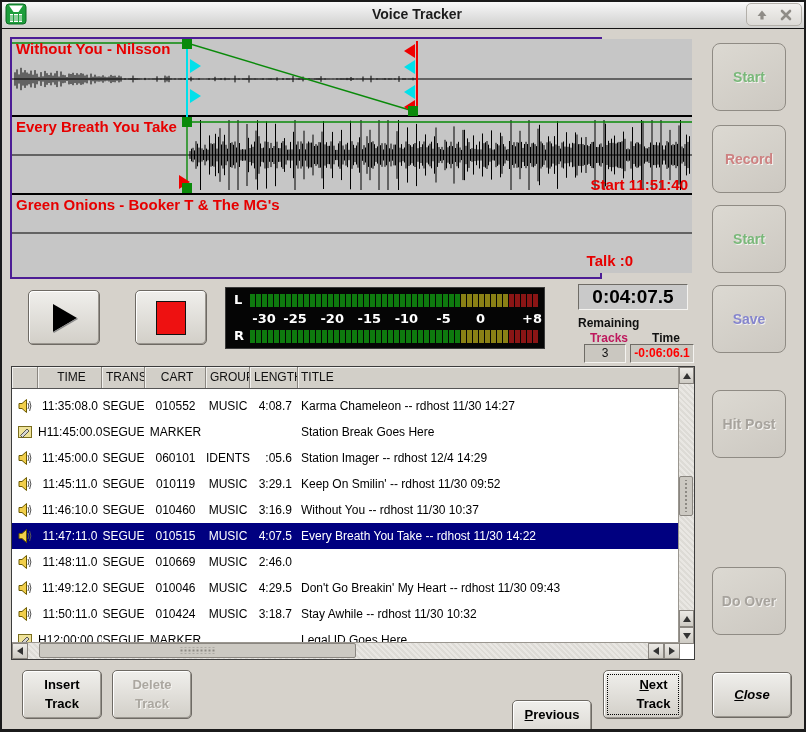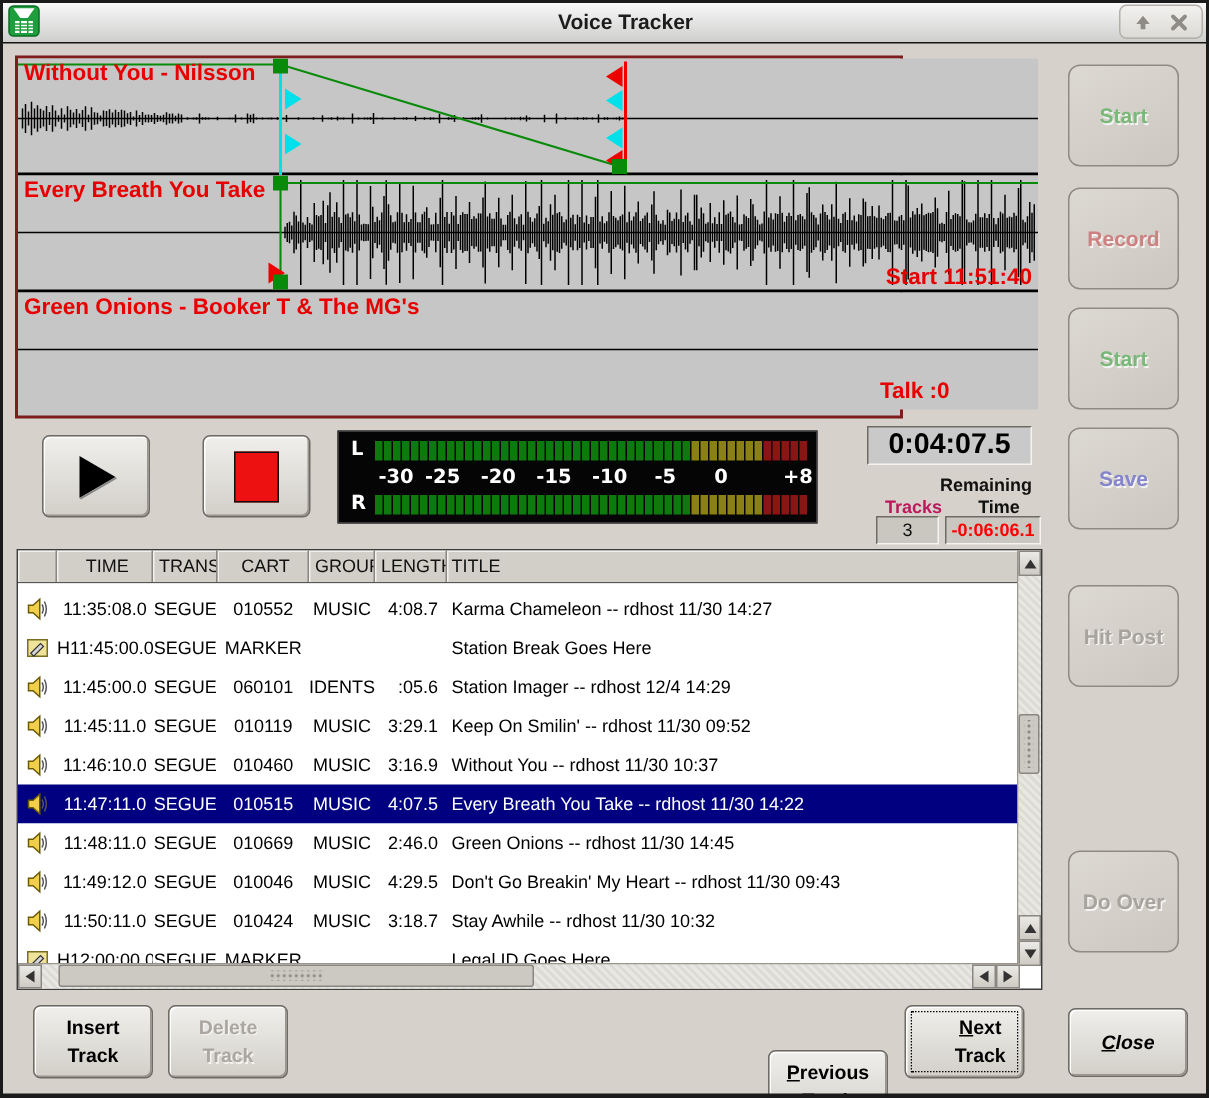--- a/index.html
+++ b/index.html
@@ -14,21 +14,21 @@
   .titlebar{position:absolute;top:0;left:0;width:806px;height:29px;
     background:linear-gradient(#fdfdfd,#e9e9e9 40%,#cfcfcd);
     border-bottom:1px solid #141414;display:flex;align-items:center;}
   .tb-icon{width:24px;height:24px;margin-left:4px;display:flex;align-items:center;justify-content:center;}
   .tb-title{flex:1;text-align:center;font-size:14px;font-weight:bold;color:#1c1c1c;}
   .tb-ctrls{position:absolute;right:4px;top:3px;width:56px;height:23px;
     background:linear-gradient(#f2f1ef,#dcdad6);border:1px solid #b3b0aa;border-radius:5px;
     display:flex;align-items:center;justify-content:space-evenly;}
   .tb-btn{width:18px;height:18px;display:flex;align-items:center;justify-content:center;cursor:default;}
   
-  .panel{position:absolute;left:10px;top:37px;width:592px;height:242px;border:2px solid #7f1d1d;background:#c6c6c6;}
+  .panel{position:absolute;left:10px;top:37px;width:592px;height:242px;border:2px solid #4c1d95;background:#c6c6c6;}
   .track{position:relative;width:680px;height:78px;background:#c6c6c6;}
   .track.sep{border-bottom:2px solid #000;}
   .track svg.wave{position:absolute;left:0;top:0;}
   .ttl{position:absolute;left:4px;top:1px;color:#e60000;font-size:15px;font-weight:bold;white-space:nowrap;}
   .annot{position:absolute;color:#e60000;font-size:15px;font-weight:bold;white-space:nowrap;}
   .annot.start{right:4px;bottom:0px;}
   .annot.talk{right:59px;bottom:4px;}
   
   .tbtn3d{position:absolute;width:72px;height:55px;border-radius:5px;
     background:linear-gradient(#f0efec,#d2cfc8);
@@ -47,21 +47,21 @@
   .seg{flex:1;height:100%;}
   .seg.g{background:var(--segG);}
   .seg.y{background:var(--segY);}
   .seg.r{background:var(--segR);}
   .mscale{position:relative;height:15px;}
   .mtick{position:absolute;top:0;transform:translateX(-50%);color:#fff;font-weight:bold;font-size:13px;font-family:"DejaVu Sans",sans-serif;line-height:15px;}
   
   .elapsed{position:absolute;left:578px;top:284px;width:110px;height:26px;background:#c9c9c9;
     border-top:1px solid #6f6c66;border-left:1px solid #6f6c66;border-bottom:1px solid #f4f3f0;border-right:1px solid #f4f3f0;
     text-align:center;line-height:24px;font-size:19px;font-weight:bold;color:#000;}
-  .remaining-label{position:absolute;left:578px;top:316px;width:110px;text-align:right;font-size:12px;font-weight:bold;color:#111;}
+  .remaining-label{position:absolute;left:578px;top:316px;width:110px;text-align:left;font-size:12px;font-weight:bold;color:#111;}
   .tracks-label{position:absolute;left:568px;top:331px;width:60px;text-align:right;font-size:12px;font-weight:bold;color:#be185d;}
   .time-label{position:absolute;left:640px;top:331px;width:52px;text-align:center;font-size:12px;font-weight:bold;color:#111;}
   .sunken{background:#cac7c0;border-top:1px solid #6f6c66;border-left:1px solid #6f6c66;border-bottom:1px solid #f4f3f0;border-right:1px solid #f4f3f0;}
   .tracks-value{position:absolute;left:584px;top:344px;width:42px;height:19px;text-align:center;line-height:17px;font-size:12px;color:#111;}
   .time-value{position:absolute;left:630px;top:344px;width:64px;height:19px;text-align:center;line-height:17px;font-size:12px;font-weight:bold;}
   
   .logtable{position:absolute;left:11px;top:366px;width:684px;height:294px;border:1px solid #3c3c3c;background:#fff;}
   .lheader{position:absolute;left:0;top:0;width:667px;height:22px;display:flex;background:#d2cfc8;border-bottom:1px solid #555;}
   .hcell{border-right:1px solid #8a8680;box-shadow:inset 1px 1px 0 #f2f1ee;padding:3px 0 0 4px;font-size:12px;color:#111;white-space:nowrap;overflow:hidden;}
   .lrows{position:absolute;left:0;top:22px;width:667px;height:255px;overflow:hidden;background:#fff;}
@@ -437,21 +437,20 @@
               <polygon points="2,5.5 5,5.5 9.5,1.5 9.5,14.5 5,10.5 2,10.5" fill="#f2cf4a" stroke="#6b5a00" stroke-width="1"></polygon>
               <path d="M11,5 Q12.8,8 11,11" fill="none" stroke="#555" stroke-width="1"></path>
               <path d="M12.6,3 Q15.2,8 12.6,13" fill="none" stroke="#555" stroke-width="1"></path>
             </svg>
           </div>
           <div class="cell c1">11:48:11.0</div>
           <div class="cell c2">SEGUE</div>
           <div class="cell c3">010669</div>
           <div class="cell c4">MUSIC</div>
           <div class="cell c5">2:46.0</div>
-          <div class="cell c6">Green Onions -- rdhost 11/30 14:45</div>
         </div>
         <div class="lrow">
           <div class="cell c0">
             <svg width="16" height="16" viewBox="0 0 16 16">
               <polygon points="2,5.5 5,5.5 9.5,1.5 9.5,14.5 5,10.5 2,10.5" fill="#f2cf4a" stroke="#6b5a00" stroke-width="1"></polygon>
               <path d="M11,5 Q12.8,8 11,11" fill="none" stroke="#555" stroke-width="1"></path>
               <path d="M12.6,3 Q15.2,8 12.6,13" fill="none" stroke="#555" stroke-width="1"></path>
             </svg>
           </div>
           <div class="cell c1">11:49:12.0</div>

